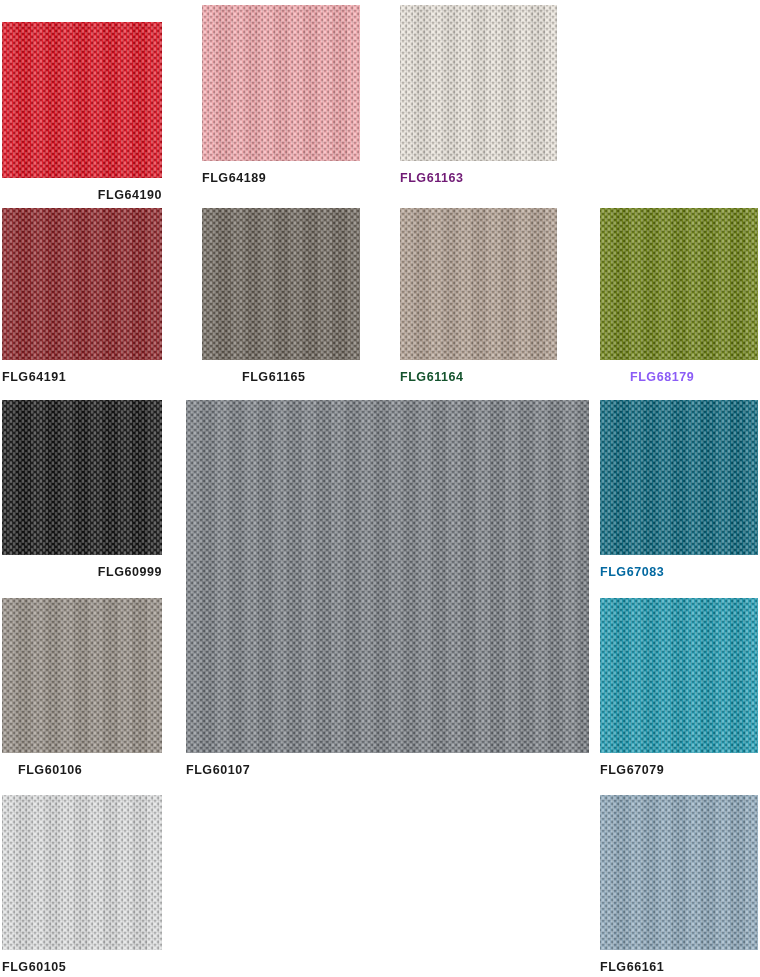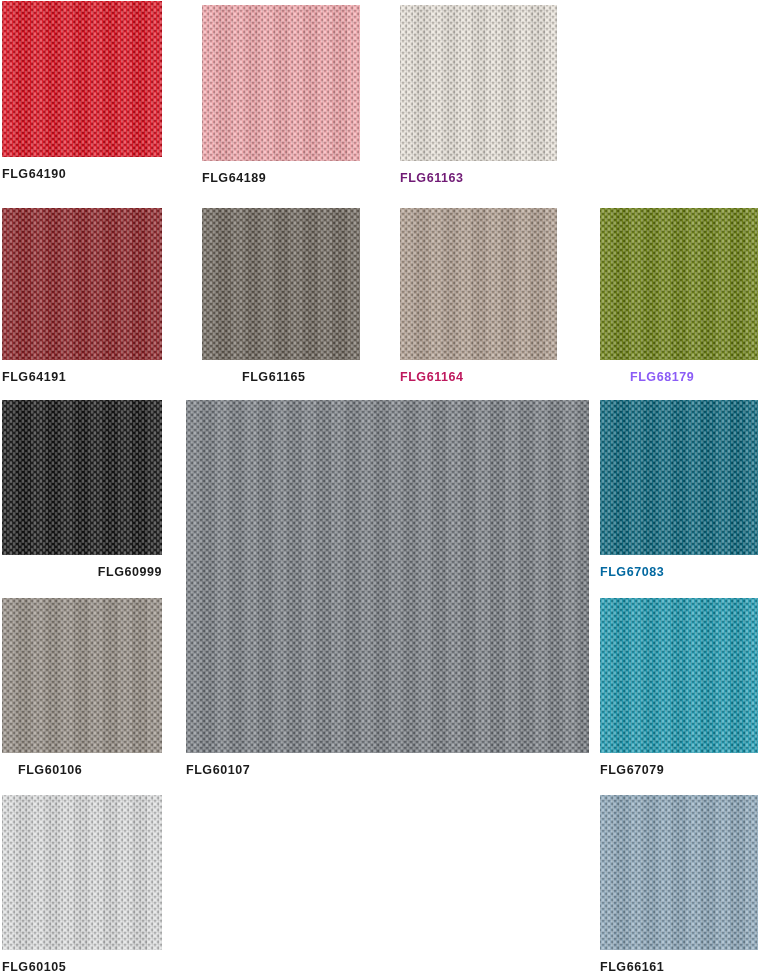--- a/index.html
+++ b/index.html
@@ -82,21 +82,21 @@
     color: #1b1b1b;
     margin-top: 11px;
     white-space: nowrap;
     line-height: 1;
   }
 </style>
 </head>
 <body>
 
 <div id="swatch-grid" style="background: rgb(255, 255, 255);">
-    <div class="swatch-cell" style="left: 2px; top: 1px; width: 160px;">
+    <div class="swatch-cell" style="left: 2px; top: 22px; width: 160px; text-align: right;">
       <div class="swatch-tile" style="height: 156px; background-color: rgb(225, 16, 32);">
         <div class="weave"></div>
         <div class="weave-sheen"></div>
       </div>
       <div class="swatch-label" style="color: rgb(27, 27, 27);">FLG64190</div>
     </div>
     <div class="swatch-cell" style="left: 202px; top: 5px; width: 158px;">
       <div class="swatch-tile" style="height: 156px; background-color: rgb(243, 167, 172);">
         <div class="weave"></div>
         <div class="weave-sheen"></div>
@@ -122,21 +122,21 @@
         <div class="weave"></div>
         <div class="weave-sheen"></div>
       </div>
       <div class="swatch-label" style="color: rgb(27, 27, 27); padding-left: 40px;">FLG61165</div>
     </div>
     <div class="swatch-cell" style="left: 400px; top: 208px; width: 157px;">
       <div class="swatch-tile" style="height: 152px; background-color: rgb(176, 158, 144);">
         <div class="weave"></div>
         <div class="weave-sheen"></div>
       </div>
-      <div class="swatch-label" style="color: #be185d;">FLG61164</div>
+      <div class="swatch-label" style="color: #14532d;">FLG61164</div>
     </div>
     <div class="swatch-cell" style="left: 600px; top: 208px; width: 158px;">
       <div class="swatch-tile" style="height: 152px; background-color: rgb(110, 130, 21);">
         <div class="weave"></div>
         <div class="weave-sheen"></div>
       </div>
       <div class="swatch-label" style="color: #8b5cf6; margin-left: 30px;">FLG68179</div>
     </div>
     <div class="swatch-cell" style="left: 2px; top: 400px; width: 160px;">
       <div class="swatch-tile" style="height: 155px; background-color: rgb(22, 22, 22);">

